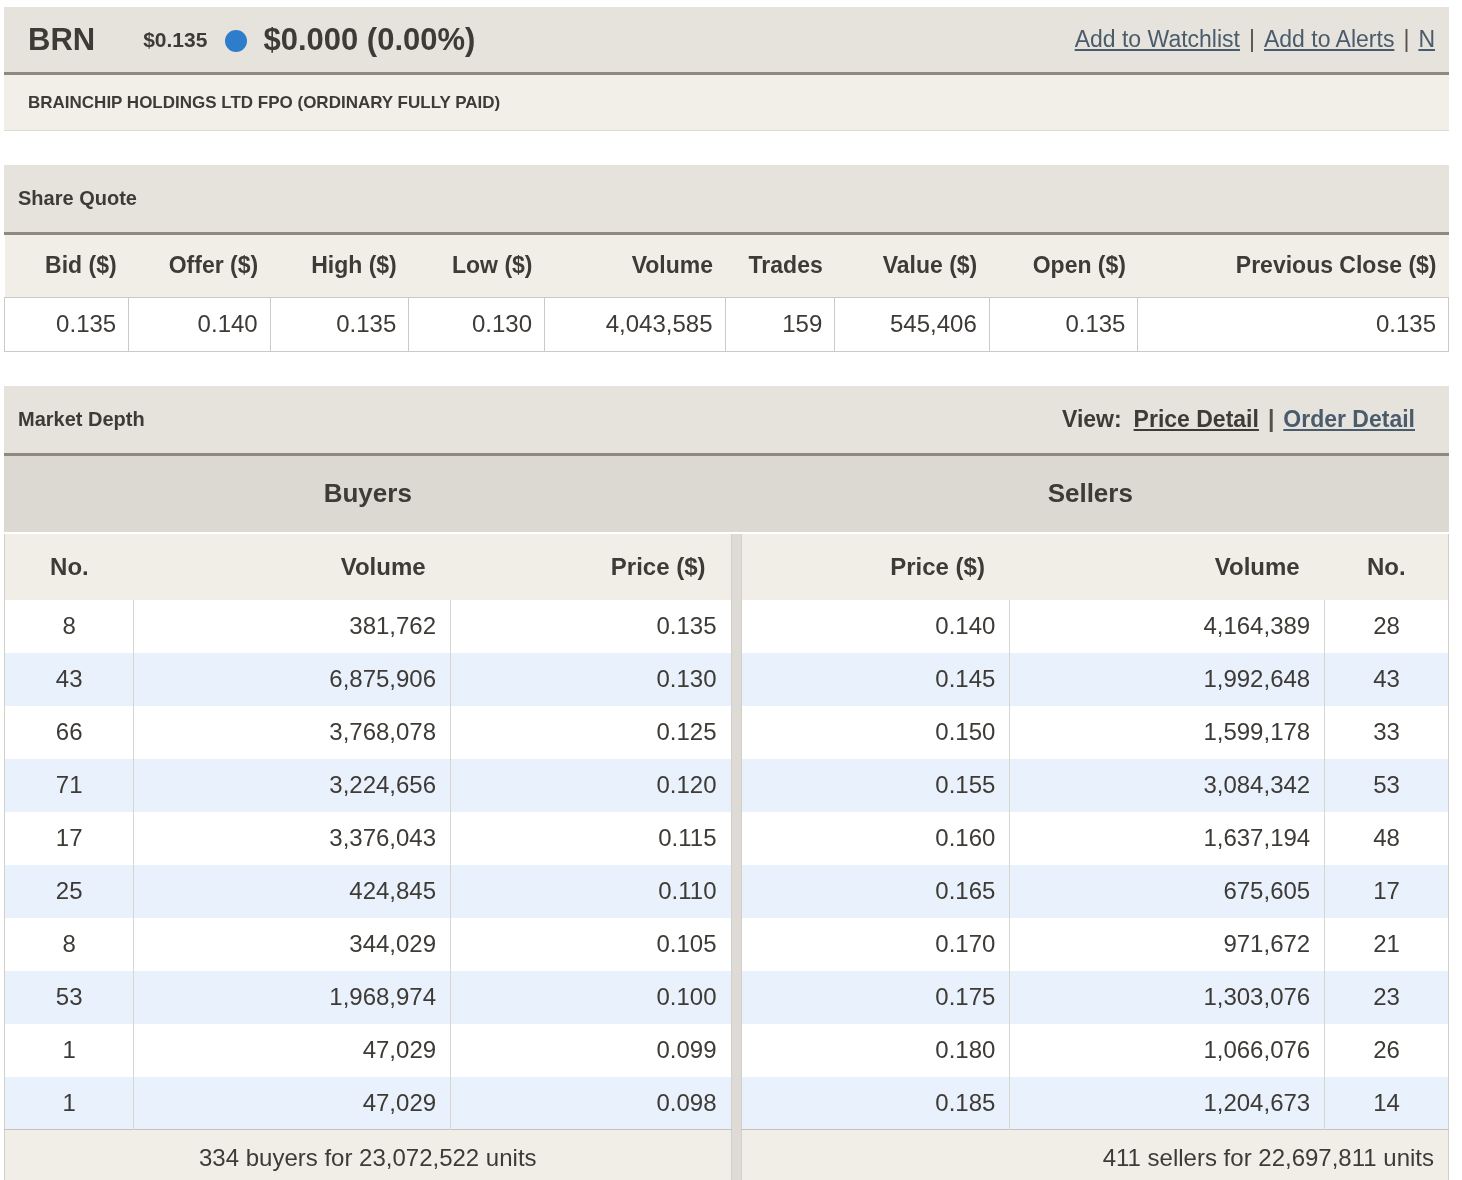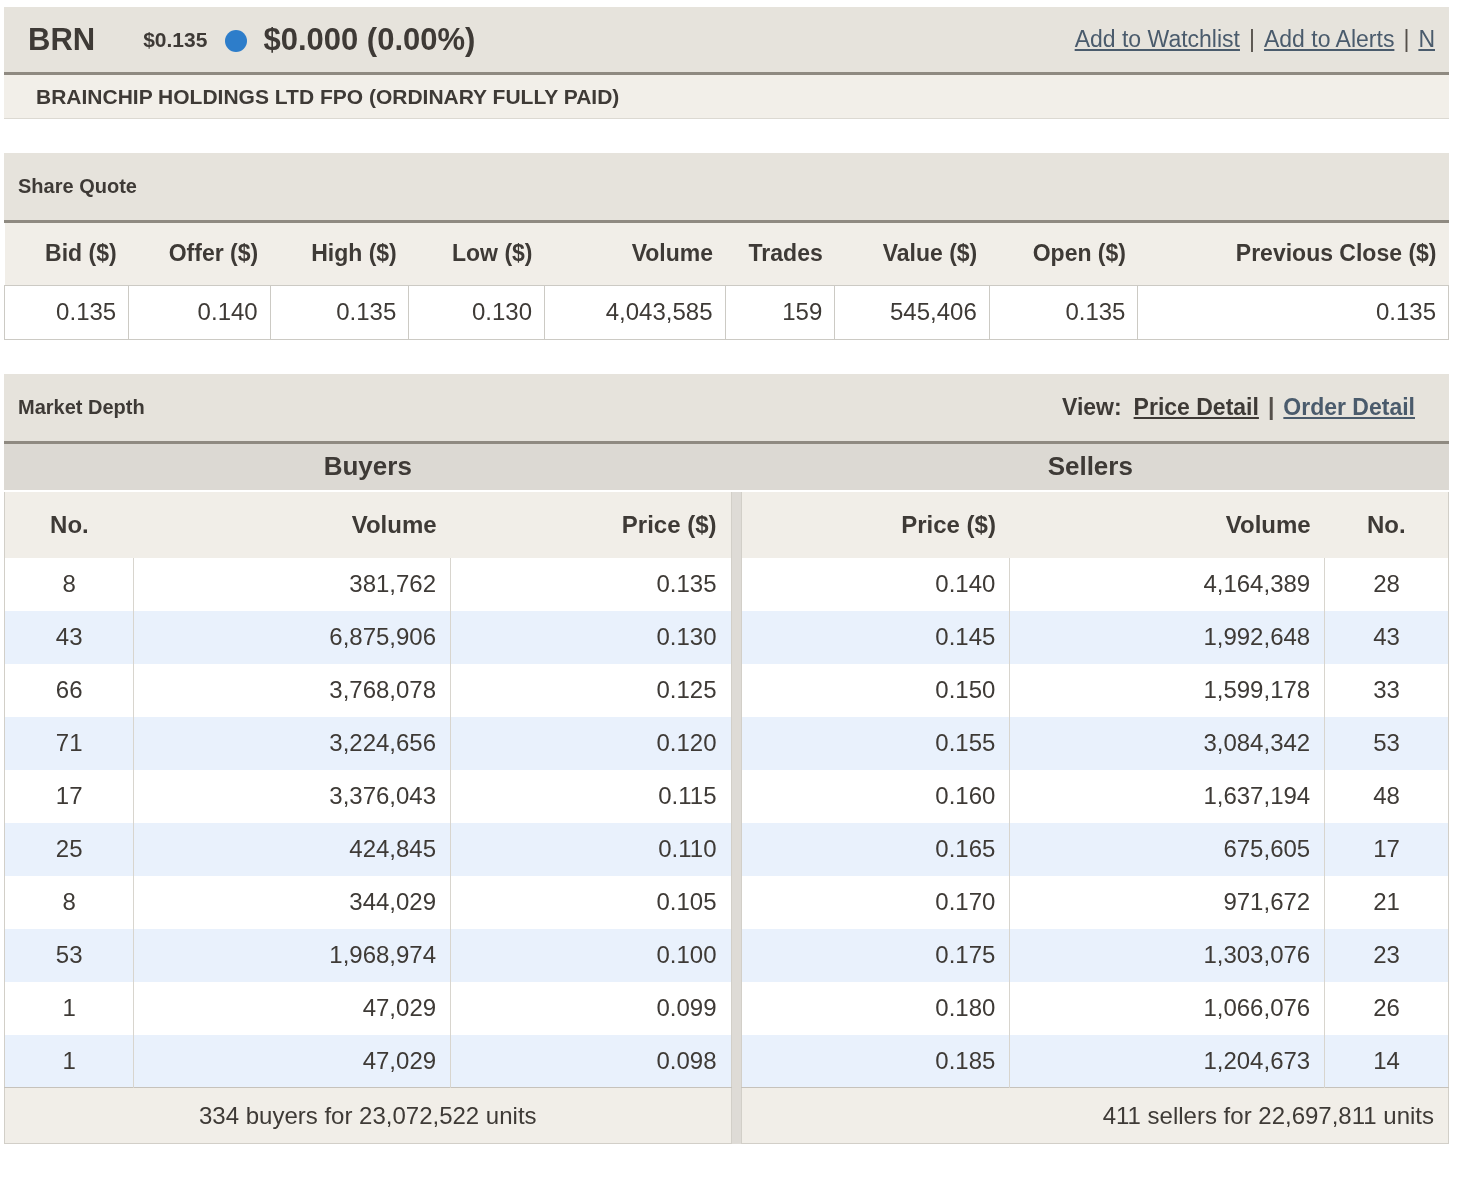--- a/index.html
+++ b/index.html
@@ -30,24 +30,24 @@
     background: #2d7dca; margin: 2px 16px 0 18px; flex: 0 0 auto;
   }
   .change { font-size: 31px; font-weight: bold; }
   .hdr-links { margin-left: auto; font-size: 23px; white-space: nowrap; }
   .hdr-links a, .view-links a {
     color: #4a5b6c; text-decoration: underline; cursor: pointer;
   }
   .link-sep { color: #55504a; padding: 0 9px; text-decoration: none; }
   .hdr-row-b {
     background: #f2efe9;
-    height: 44px;
+    height: 56px;
     display: flex; align-items: center;
-    padding: 0 32px;
-    font-size: 21px; font-weight: bold;
+    padding: 0 24px;
+    font-size: 17px; font-weight: bold;
     border-bottom: 1px solid #dcd9d2;
   }
 
   
   .title-bar {
     background: #e6e3dc;
     height: 70px;
     display: flex; align-items: center;
     padding: 0 34px 0 14px;
     border-bottom: 3px solid #8f8a81;
@@ -70,37 +70,37 @@
     border: 1px solid #cccac4;
   }
   .sq-table th:nth-child(1){width:8.6%} .sq-table th:nth-child(2){width:9.8%}
   .sq-table th:nth-child(3){width:9.6%} .sq-table th:nth-child(4){width:9.4%}
   .sq-table th:nth-child(5){width:12.5%} .sq-table th:nth-child(6){width:7.6%}
   .sq-table th:nth-child(7){width:10.7%} .sq-table th:nth-child(8){width:10.3%}
   .sq-table th:nth-child(9){width:21.5%}
 
   
   .group-band {
-    display: flex; background: #dcd9d3; height: 46px;
+    display: flex; background: #dcd9d3; height: 76px;
     align-items: center; margin-bottom: 2px;
   }
   .group-band .half {
     font-size: 26px; font-weight: bold; text-align: center;
   }
   .half.buyers-half { width: 50.35%; }
   .half.sellers-half { flex: 1; }
 
   .depth-wrap { display: flex; background: #dedbd6; }
   .depth-table-box.buyers-box { width: 50.35%; margin-right: 9px; }
   .depth-table-box.sellers-box { flex: 1; }
   .depth-table { border: 1px solid #d2cfc8; border-top: none; }
   .depth-table th {
     background: #f1eee8; height: 66px;
     font-size: 24px; font-weight: bold;
-    text-align: right; padding: 0 14px;
+    text-align: right; padding: 0 25px;
   }
   .depth-table td {
     height: 53px; font-size: 24px;
     text-align: right; padding: 0 14px;
     background: #ffffff;
     border-left: 1px solid #d8d5ce;
   }
   .depth-table td:first-child { border-left: none; }
   .depth-table tbody tr.alt td { background: #e9f1fc; }
   .buyers-box th:nth-child(1), .buyers-box td:nth-child(1) { text-align: center; width: 17.8%; }

